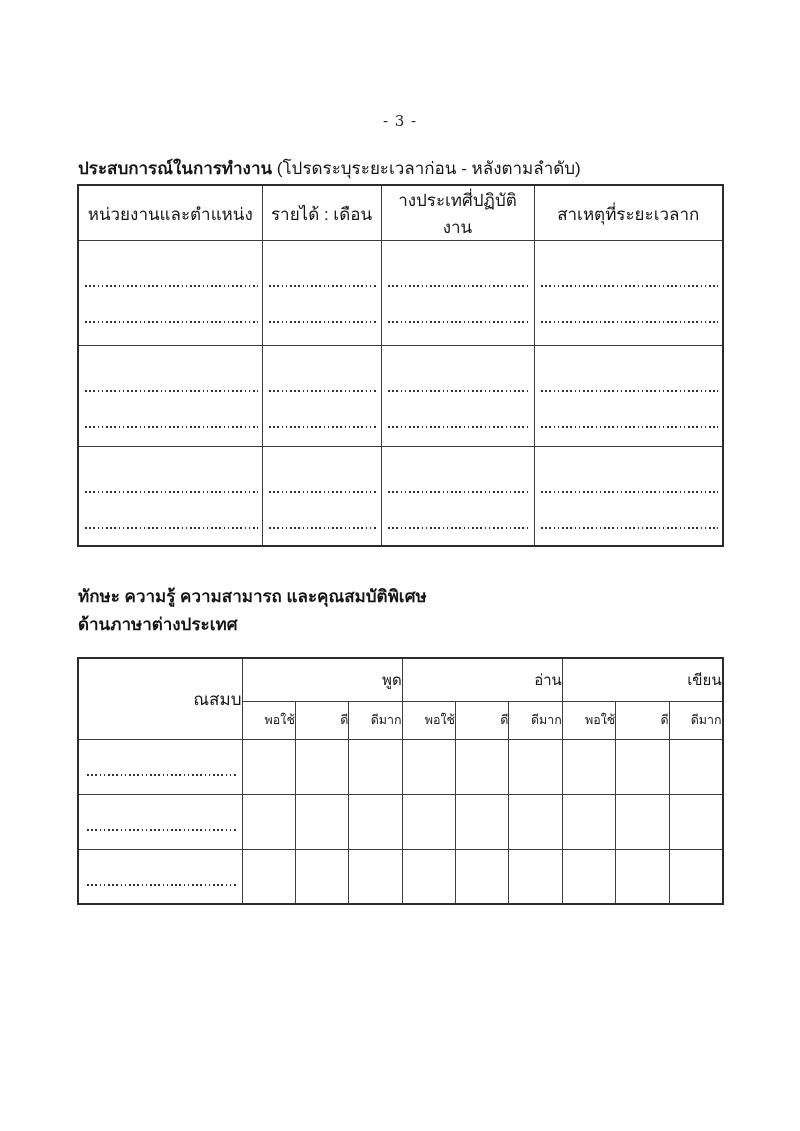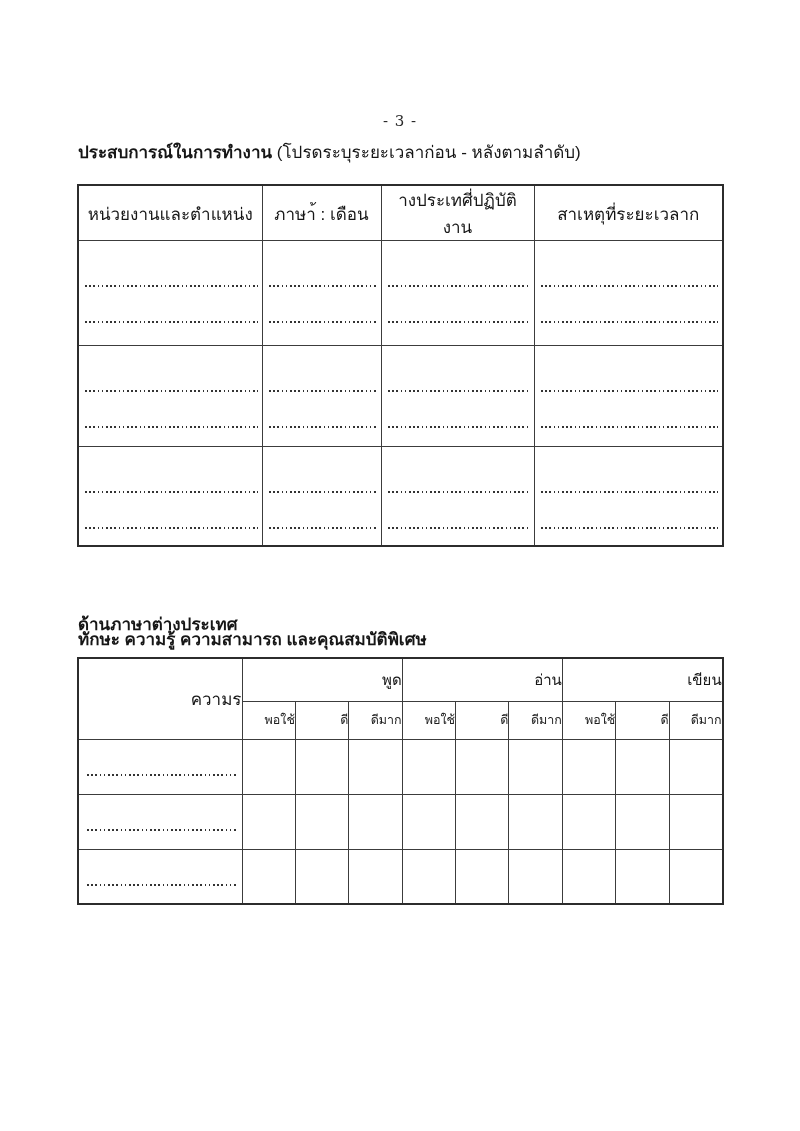--- a/index.html
+++ b/index.html
@@ -28,23 +28,23 @@
   }
 
   .section-heading {
     position: absolute;
     left: 78px;
     font-size: 17px;
     font-weight: bold;
     color: #161616;
     white-space: nowrap;
   }
-  .heading-exp { top: 138px; }
+  .heading-exp { top: 154px; }
   .heading-exp .note { font-weight: normal; }
-  .heading-skills { top: 582px; margin-top: 43px; }
+  .heading-skills { top: 582px; }
   .heading-lang { top: 610px; }
 
   table.form-table {
     position: absolute;
     left: 77px;
     border-collapse: collapse;
     table-layout: fixed;
     width: 645px;
     background: #ffffff;
   }
@@ -110,21 +110,21 @@
   <table class="form-table" id="experience-table">
     <colgroup>
       <col style="width:184px">
         <col style="width:119px">
         <col style="width:153px">
         <col style="width:189px">
     </colgroup>
     <thead>
       <tr>
         <th>หน่วยงานและตำแหน่ง</th>
-        <th>ภาษา้ : เดือน</th>
+        <th>รายได้ : เดือน</th>
         <th>างประเทศี่ปฏิบัติงาน</th>
         <th>สาเหตุที่ระยะเวลาก</th>
       </tr>
     </thead>
     <tbody>
       <tr class="exp-row-1">
         <td class="fill-cell">
             <div class="dots l1"></div>
             <div class="dots l2"></div>
           </td>
@@ -191,21 +191,21 @@
         <col style="width:53.4px">
       <col style="width:53.4px">
         <col style="width:53.4px">
         <col style="width:53.4px">
       <col style="width:53.4px">
         <col style="width:53.4px">
         <col style="width:53.5px">
     </colgroup>
     <tbody>
       <tr class="group-row">
-        <td class="lang-head" rowspan="2">ความร</td>
+        <td class="lang-head" rowspan="2">ณสมบ</td>
         <td class="group-cell" colspan="3">พูด</td>
         <td class="group-cell" colspan="3">อ่าน</td>
         <td class="group-cell" colspan="3">เขียน</td>
       </tr>
       <tr class="sub-row">
         <td>พอใช้</td>
         <td>ดี</td>
         <td>ดีมาก</td>
         <td>พอใช้</td>
         <td>ดี</td>

